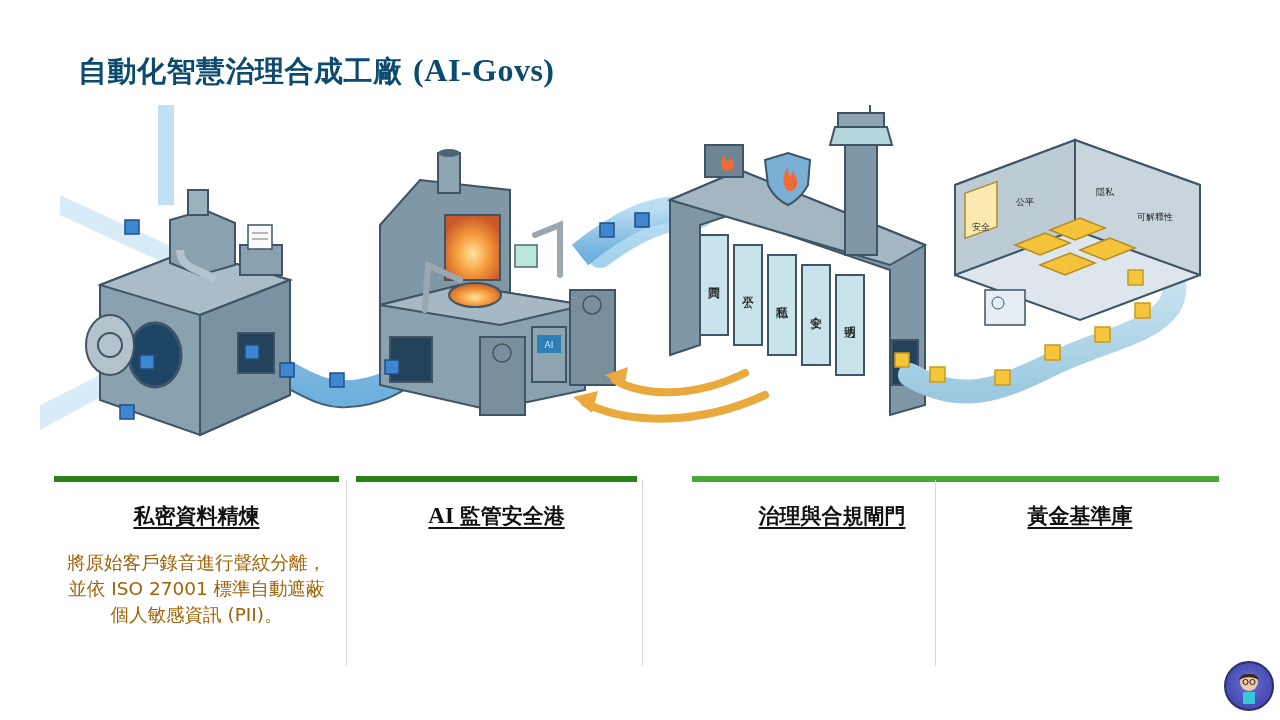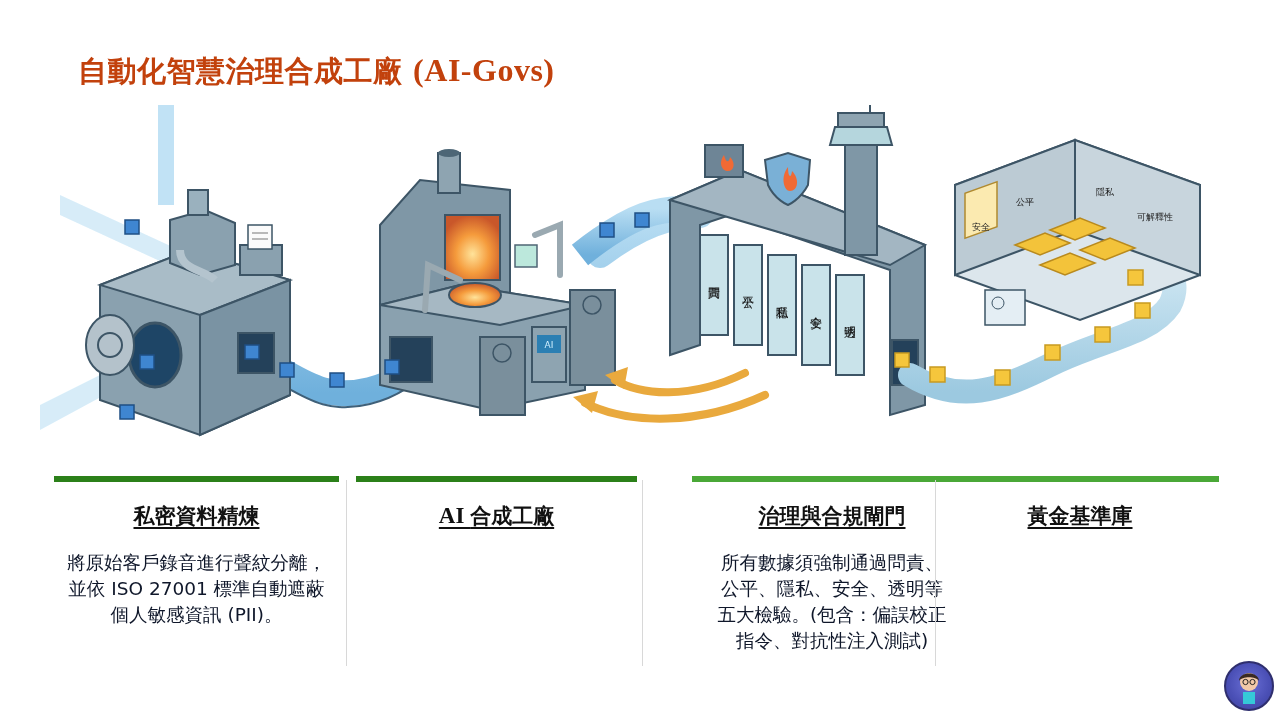--- a/index.html
+++ b/index.html
@@ -1,40 +1,40 @@
 <!DOCTYPE html>
 <html><head>
 <meta charset="utf-8">
 <style>
   * { box-sizing: border-box; margin: 0; padding: 0; }
   html, body { width: 1280px; height: 720px; background: #ffffff; overflow: hidden; }
   body { position: relative; font-family: "DejaVu Sans", "Liberation Sans", sans-serif; color: #111; }
 
   .slide-title {
     position: absolute; left: 78px; top: 52px;
-    font-size: 29px; font-weight: bold; letter-spacing: 0.5px; color: #c2410c;
+    font-size: 29px; font-weight: bold; letter-spacing: 0.5px; color: #0c4a6e;
     font-family: "DejaVu Sans", sans-serif;
   }
   .slide-title .latin { font-family: "Liberation Serif", "DejaVu Serif", serif; font-size: 32px; }
 
   .illustration { position: absolute; left: 40px; top: 105px; width: 1200px; height: 355px; }
 
   .card {
     position: absolute; top: 476px; height: 195px;
     display: flex; flex-direction: column; align-items: center;
   }
   .card .bar { width: 100%; height: 6px; }
   .card .heading {
     margin-top: 20px; font-size: 21px; font-weight: bold; text-decoration: underline;
     text-underline-offset: 4px; color: #111; font-family: "DejaVu Sans", sans-serif;
   }
   .card .heading .latin { font-family: "Liberation Serif", serif; font-size: 23px; }
   .card .body {
     margin-top: 20px; font-size: 18.5px; line-height: 26px; text-align: center;
-    color: #0f172a; font-family: "DejaVu Sans", sans-serif; font-weight: normal;
+    color: #a16207; font-family: "DejaVu Sans", sans-serif; font-weight: normal;
     white-space: pre-line;
   }
   .sep {
     position: absolute; top: 480px; width: 1px; height: 186px; background: #d8d8d8;
   }
   .avatar {
     position: absolute; left: 1224px; top: 661px; width: 50px; height: 50px; border-radius: 50%;
     background: radial-gradient(circle at 50% 45%, #6a6fd6 0%, #4a4fb5 60%, #3b3f9a 100%);
     border: 2px solid #2f2f6e; overflow: hidden;
   }
@@ -214,31 +214,27 @@
   <div class="bar" style="background:#2b8019;"></div>
   <div class="heading"><span class="latin"></span><span>私密資料精煉</span></div>
   <div class="body">將原始客戶錄音進行聲紋分離，
 並依 ISO 27001 標準自動遮蔽
 個人敏感資訊 (PII)。</div>
 </div>
 <div class="sep" style="left:346px;"></div>
 
 <div class="card" style="left:356px; width:281px;">
   <div class="bar" style="background:#2b8019;"></div>
-  <div class="heading"><span class="latin">AI </span><span>合成工廠</span></div>
+  <div class="heading"><span class="latin">AI </span><span>監管安全港</span></div>
 </div>
 <div class="sep" style="left:642px;"></div>
 
 <div class="card" style="left:644px; width:280px;margin-left:48px;">
   <div class="bar" style="background:#4aa837;"></div>
   <div class="heading"><span class="latin"></span><span>治理與合規閘門</span></div>
-  <div class="body">所有數據須強制通過問責、
-公平、隱私、安全、透明等
-五大檢驗。(包含：偏誤校正
-指令、對抗性注入測試)</div>
 </div>
 <div class="sep" style="left:935px;"></div>
 
 <div class="card" style="left:941px; width:278px;">
   <div class="bar" style="background:#4aa837;"></div>
   <div class="heading"><span class="latin"></span><span>黃金基準庫</span></div>
 </div>
 
 <div class="avatar">
   <svg width="46" height="46" viewBox="0 0 46 46">

